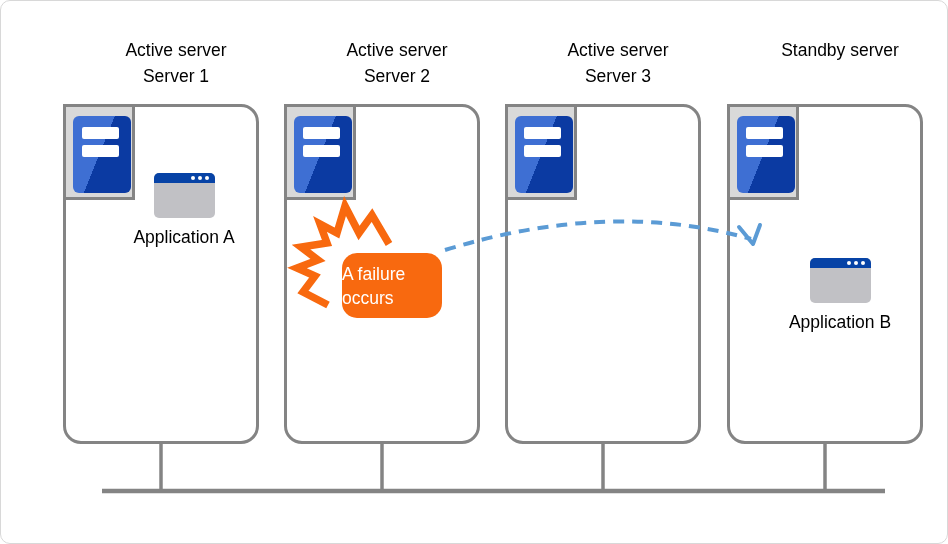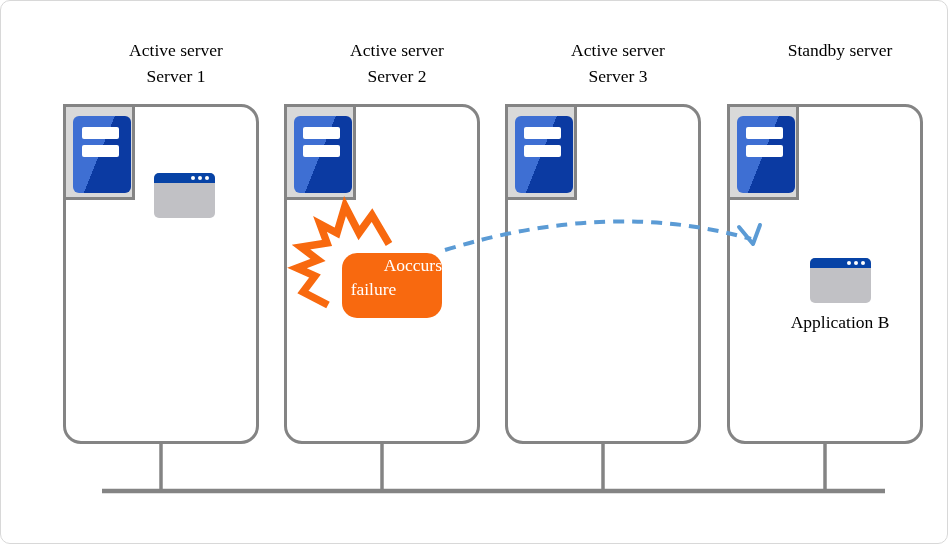--- a/index.html
+++ b/index.html
@@ -1,19 +1,19 @@
 <!DOCTYPE html>
 <html><head>
 <meta charset="utf-8">
 <style>
   html,body { margin:0; padding:0; background:#ffffff; }
   .canvas {
     position:relative; width:948px; height:544px; box-sizing:border-box;
     background:#ffffff; border:1px solid #d8d8d8; border-radius:10px;
-    overflow:hidden; font-family:Liberation Serif, serif; color:#000;
+    overflow:hidden; font-family:Liberation Sans, sans-serif; color:#000;
   }
   .server-group { position:absolute; top:0; width:196px; height:544px; }
   .g1 { left:62px; } .g2 { left:283px; } .g3 { left:504px; } .g4 { left:726px; }
 
   .server-title {
     position:absolute; top:36px; left:13px; width:200px;
     text-align:center; font-size:17.5px; line-height:26px; white-space:nowrap;
   }
   .server-box {
     position:absolute; left:0; top:103px; width:196px; height:340px;
@@ -41,22 +41,22 @@
     border-radius:5px; overflow:hidden; background:#c1c1c5;
   }
   .win-titlebar { position:absolute; top:0; left:0; width:100%; height:10px; background:#0743a6; }
   .win-dots { position:absolute; top:3px; right:6px; display:flex; gap:3px; }
   .win-dots span { width:4px; height:4px; border-radius:50%; background:#ffffff; display:block; }
   .app-label { margin-top:4px; font-size:17.5px; line-height:22px; white-space:nowrap; }
 
   .failure-callout {
     position:absolute; left:58px; top:252px; width:100px; height:65px;
     background:#f8690f; border-radius:15px; z-index:10;
-    color:#ffffff; font-size:17.5px; line-height:24px; text-align:right;
-    display:flex; flex-direction:row; justify-content:center;
+    color:#ffffff; font-size:17.5px; line-height:24px; text-align:left;
+    display:flex; flex-direction:column; justify-content:center;
   }
   .overlay { position:absolute; left:0; top:0; z-index:5; pointer-events:none; }
 </style>
 </head>
 <body>
 
 <div class="canvas">
 
   <div class="server-group g1">
     <div class="server-title">
@@ -72,20 +72,21 @@
     </div>
     <div class="app app-a">
       <div class="win-icon">
         <div class="win-titlebar"></div>
         <div class="win-dots">
             <span></span>
             <span></span>
             <span></span>
           </div>
       </div>
+      <div class="app-label">Application A</div>
     </div>
   </div>
 
   <div class="server-group g2">
     <div class="server-title">
       <div>Active server</div>
       <div>Server 2</div>
     </div>
     <div class="server-box"></div>
     <div class="icon-tray">

